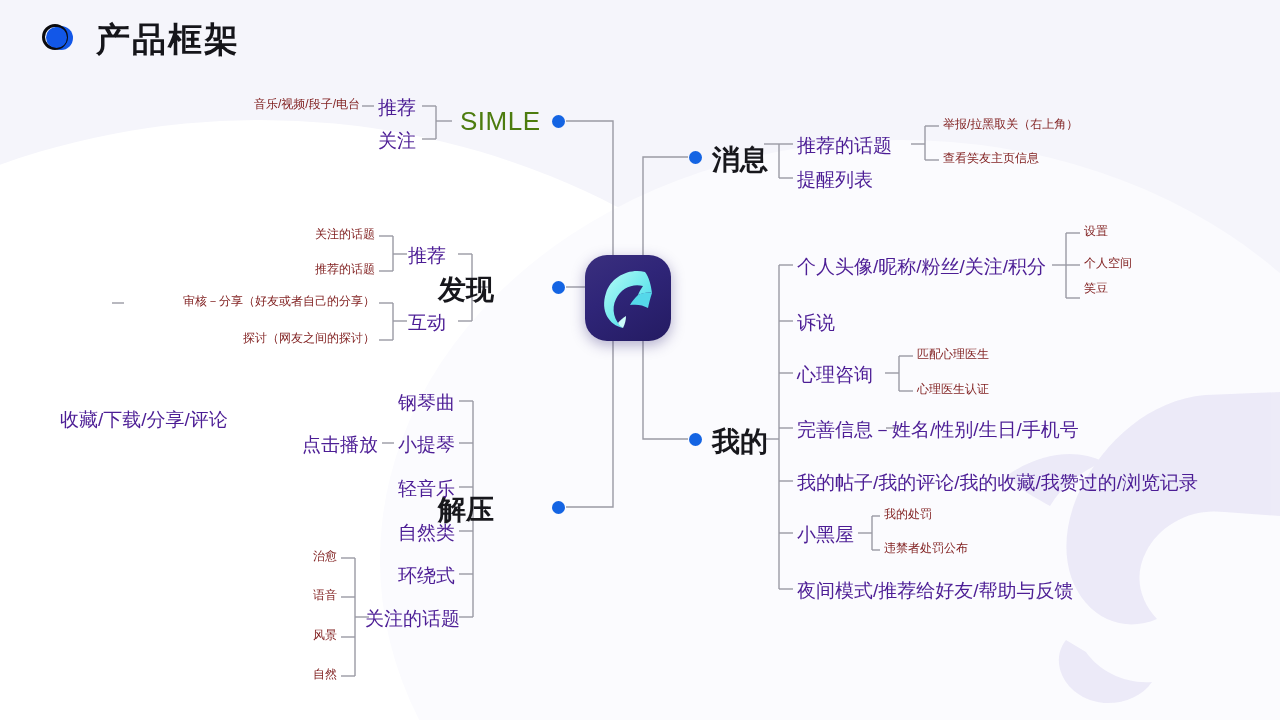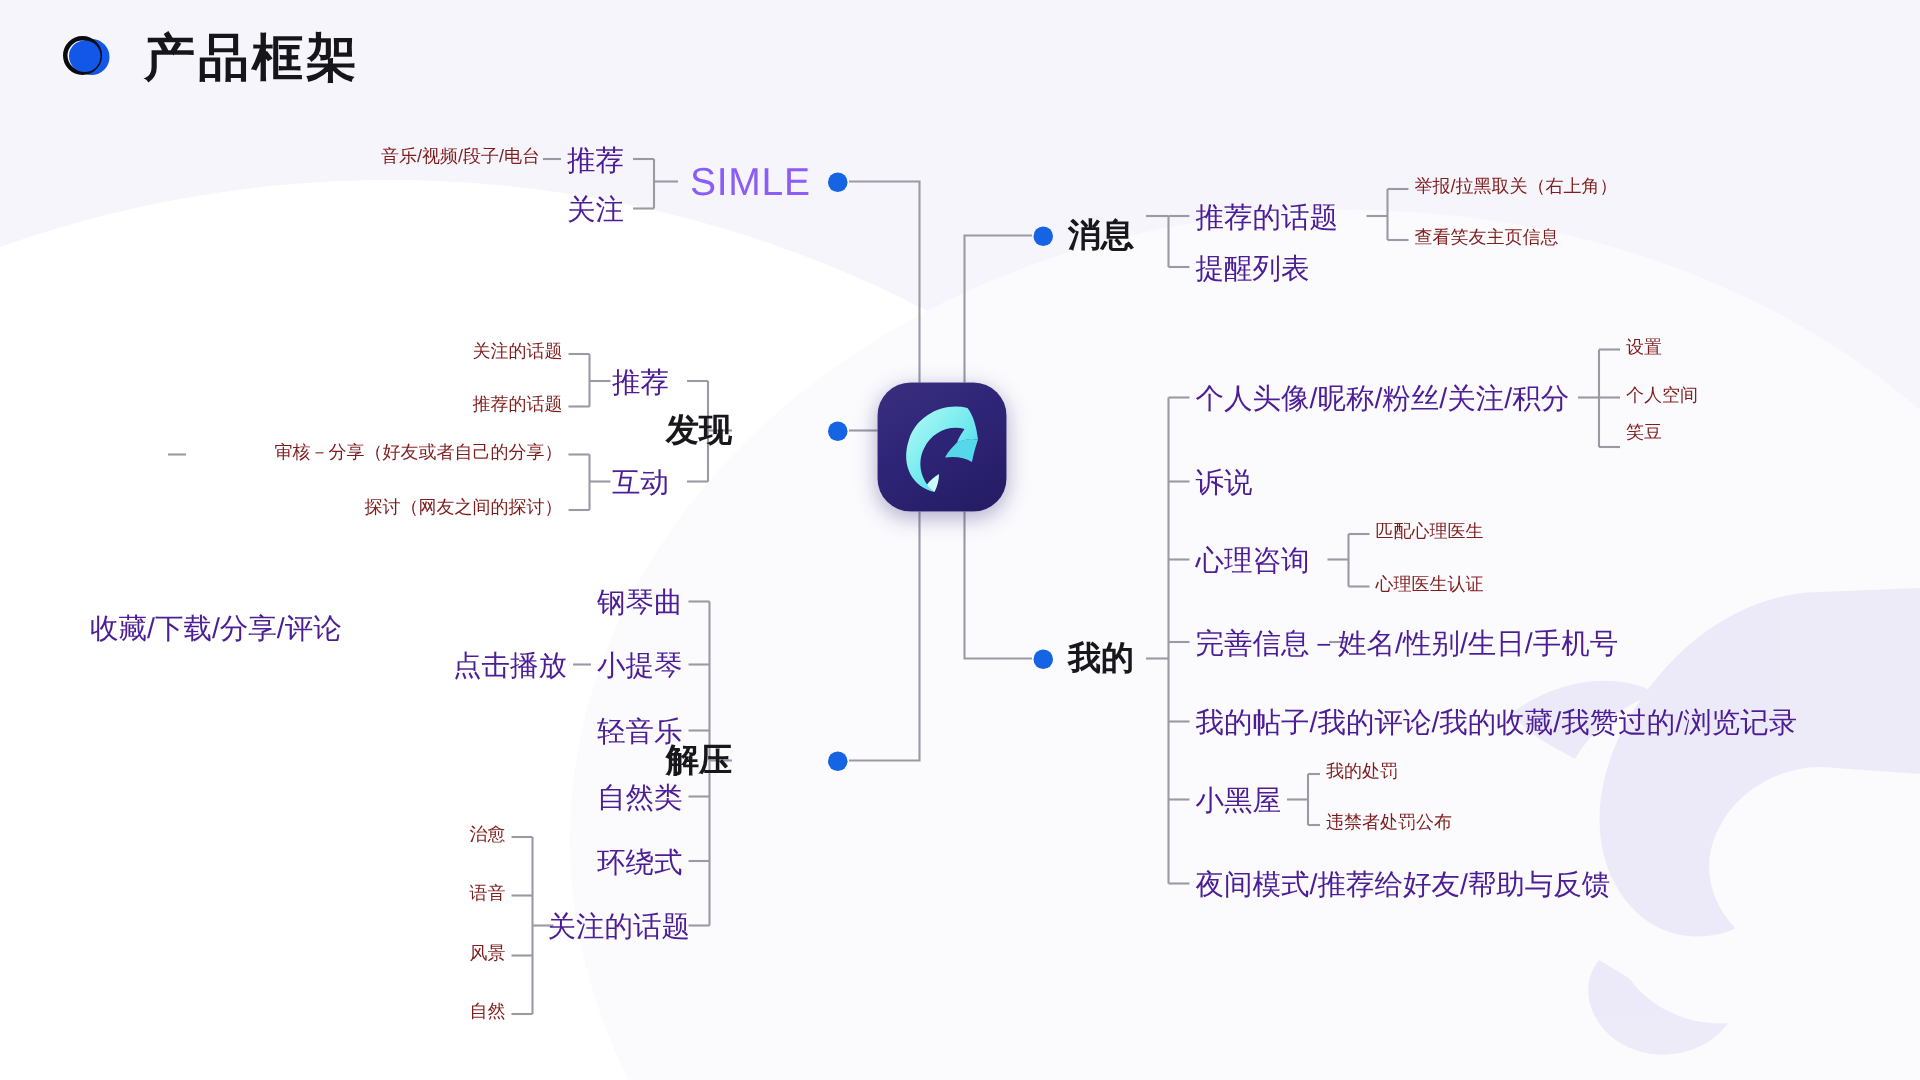--- a/index.html
+++ b/index.html
@@ -22,24 +22,24 @@
   #logo-icon .disc2{position:absolute;left:4px;top:5px;width:21px;height:21px;border-radius:50%;background:#1257e8;}
   #page-title{font-size:34px;font-weight:700;letter-spacing:2px;color:#15151a;line-height:1;}
 
   
   .node{
     position:absolute;
     white-space:nowrap;
     line-height:1;
     z-index:20;
   }
-  .n-lv1{font-size:22px;font-weight:700;color:#17171c;}
+  .n-lv1{font-size:28px;font-weight:700;color:#17171c;}
   .n-lv2{font-size:19px;color:#4c1d95;}
   .n-lv3{font-size:12px;color:#7f1d1d;}
-  .n-smile{font-size:26px;font-weight:400;color:#8b5cf6;letter-spacing:.5px;}
+  .n-smile{font-size:26px;font-weight:400;color:#4d7c0f;letter-spacing:.5px;}
 
   
   .ar{text-align:right;}
 
   
   .dot{position:absolute;width:13px;height:13px;border-radius:50%;background:#1464e3;z-index:25;}
 
   
   #app-icon{
     position:absolute;left:585px;top:255px;width:86px;height:86px;border-radius:22px;

